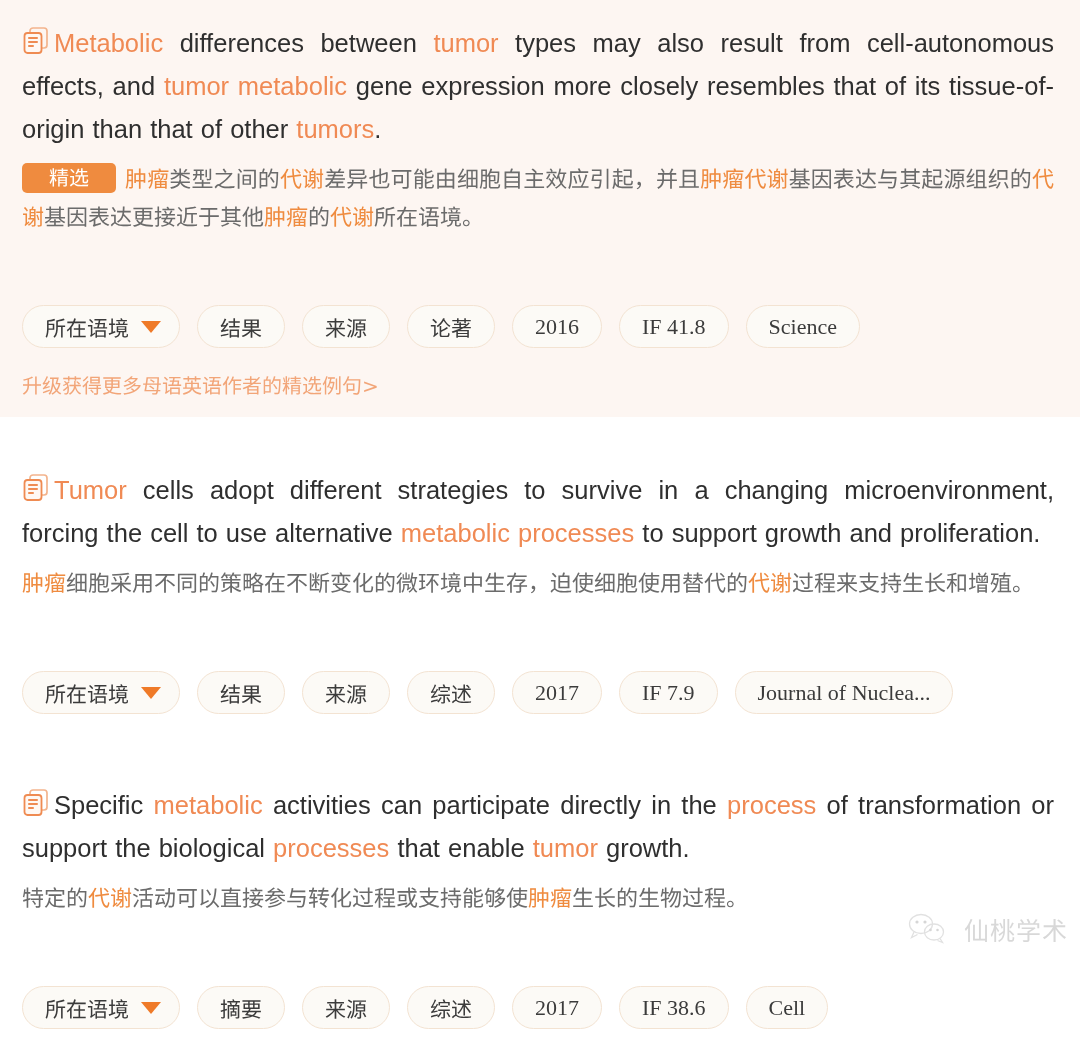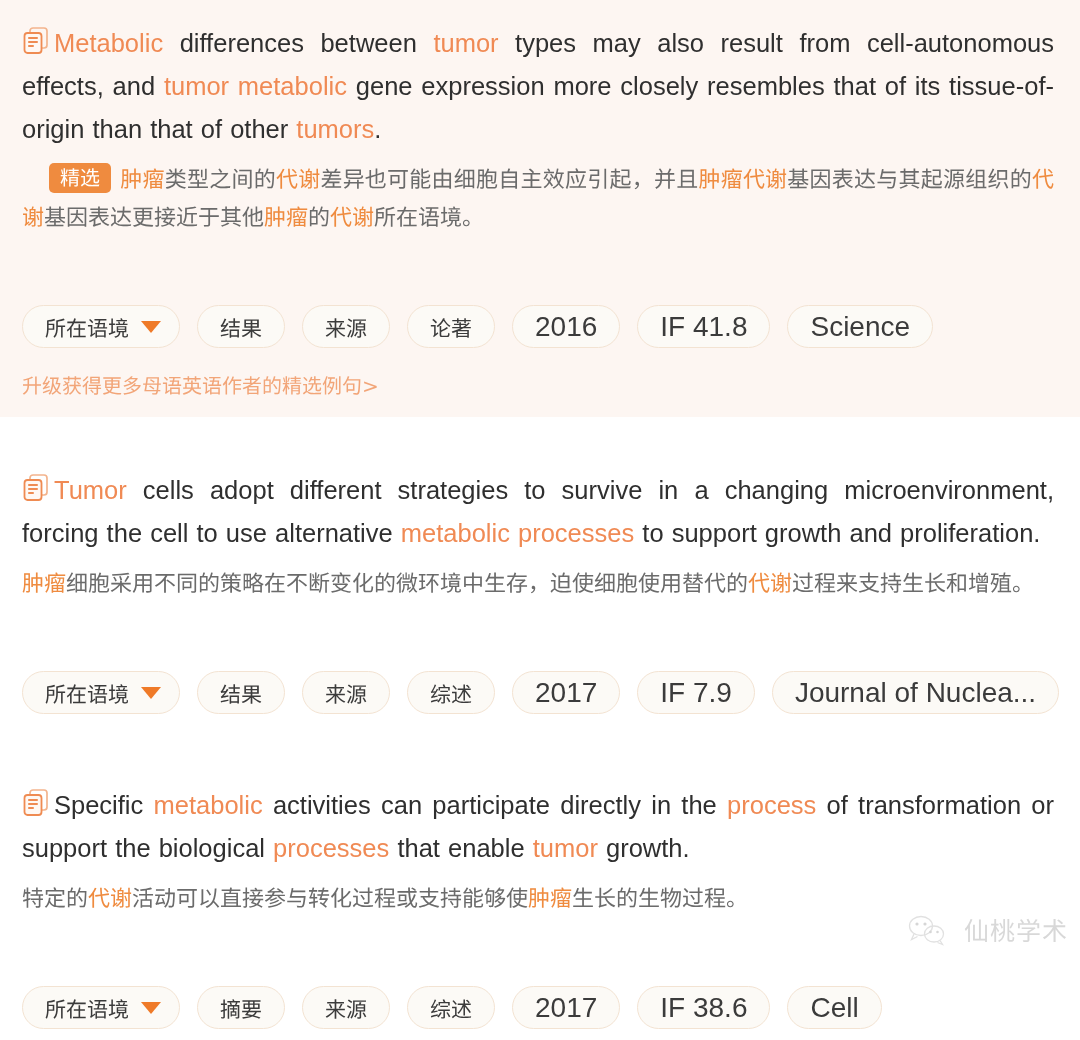--- a/index.html
+++ b/index.html
@@ -79,26 +79,25 @@
   .zh-text .hl {
     color: #ef8b3f;
   }
 
   .badge-jingxuan {
     display: inline-block;
     background: #ef8b3f;
     color: #ffffff;
     font-size: 20px;
     line-height: 30px;
-    padding: 0 11px;
+    padding: 0 27px;
     border-radius: 5px;
     margin-right: 9px;
     vertical-align: 2px;
     font-family: "DejaVu Sans", "Liberation Sans", sans-serif;
-    margin-left: 27px;
   }
 
   
   .tag-row {
     margin-top: 20px;
     display: flex;
     align-items: center;
     gap: 17px;
     flex-wrap: nowrap;
   }
@@ -112,22 +111,22 @@
     align-items: center;
     justify-content: center;
     padding: 0 22px;
     font-size: 21px;
     color: #3b3b3b;
     white-space: nowrap;
     font-family: "DejaVu Sans", "Liberation Sans", sans-serif;
     margin-top: 48px;
   }
   .pill.latin {
-    font-family: Liberation Sans, sans-serif;
-    font-size: 28px;
+    font-family: Liberation Serif, serif;
+    font-size: 22px;
   }
   .pill.context {
     padding: 0 18px 0 22px;
     gap: 12px;
   }
   .caret {
     width: 0;
     height: 0;
     border-left: 10px solid transparent;
     border-right: 10px solid transparent;
@@ -146,21 +145,21 @@
 
   
   .gap { height: 1px; background: #ffffff; }
 
   
   .watermark {
     position: absolute;
     right: 12px;
     bottom: 28px;
     display: flex;
-    align-items: flex-end;
+    align-items: flex-start;
     gap: 17px;
     opacity: 0.55;
     pointer-events: none;
   }
   .watermark .wm-text {
     font-size: 25px;
     color: #b9b9b9;
     font-family: "DejaVu Sans", "Liberation Sans", sans-serif;
     letter-spacing: 1px;
   }

